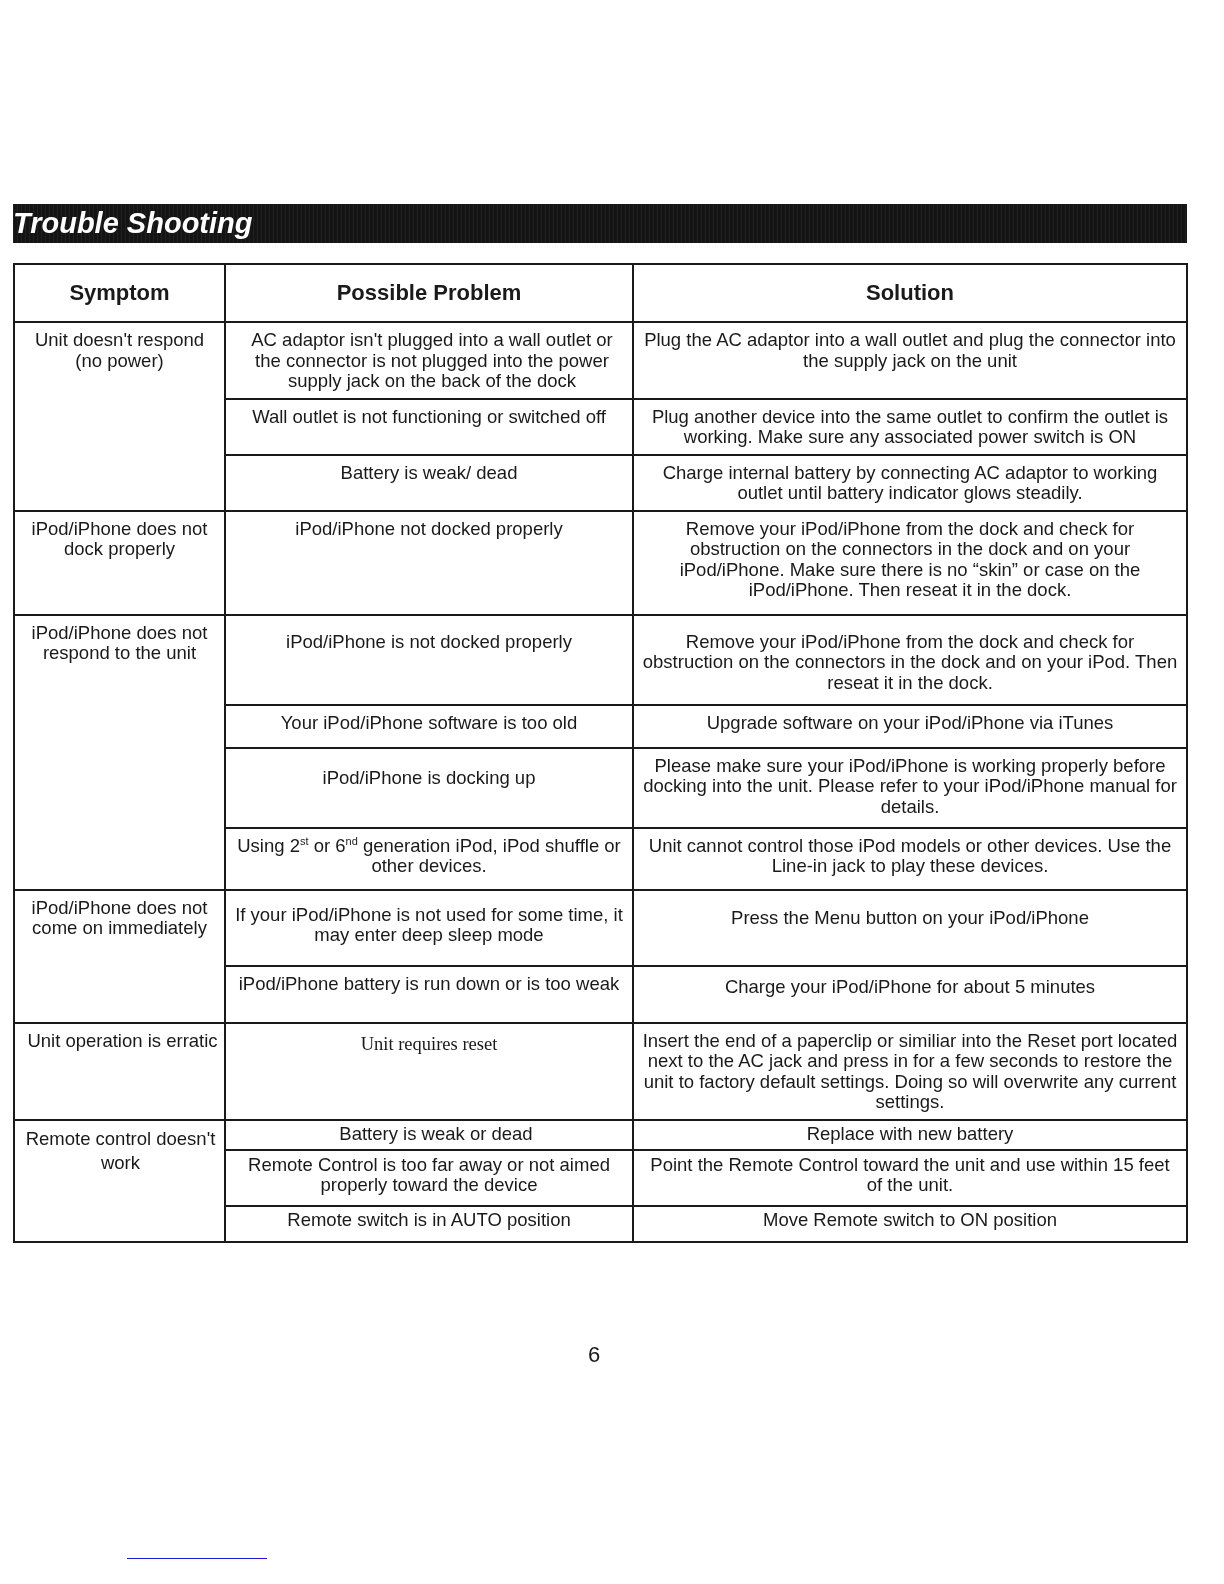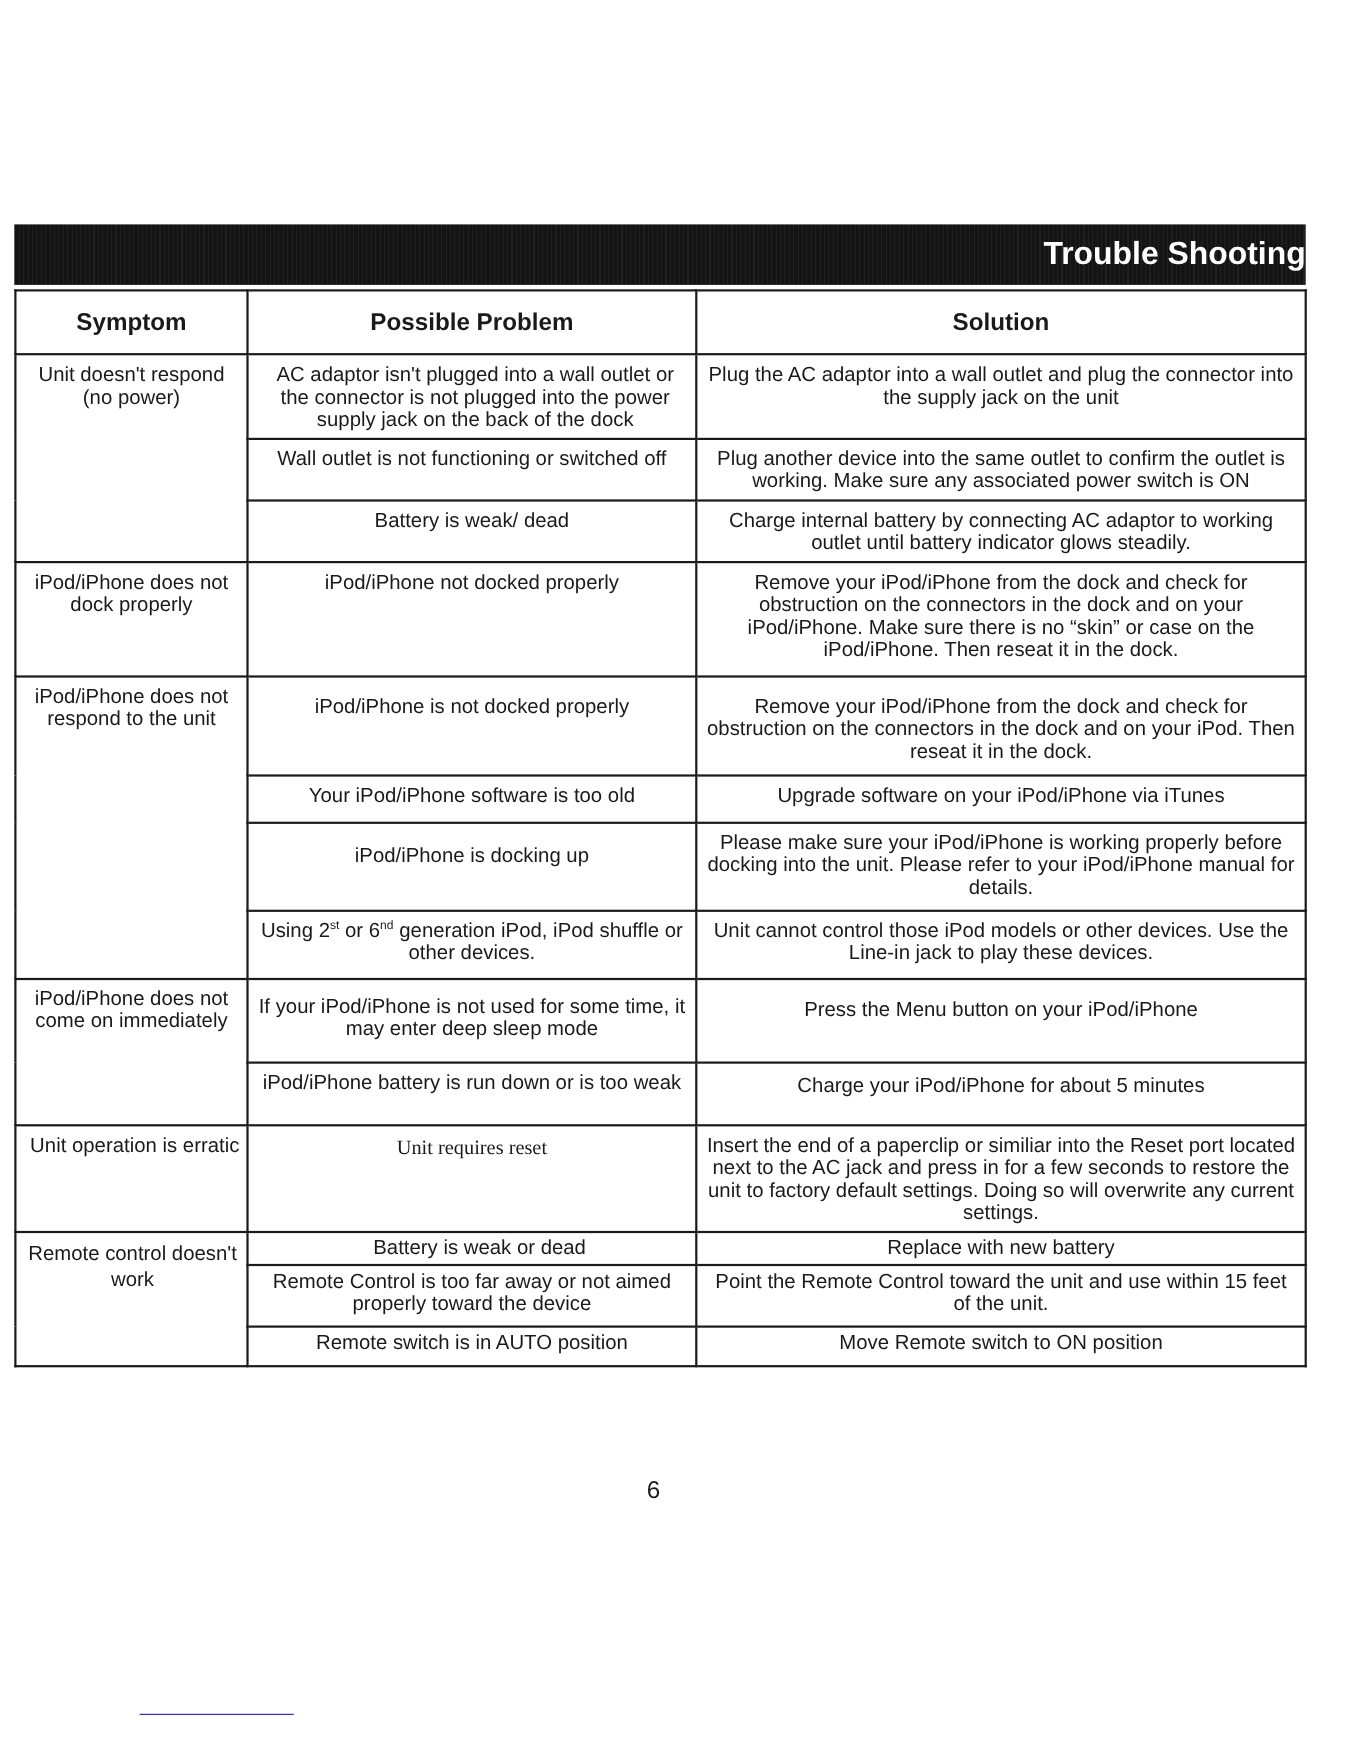--- a/index.html
+++ b/index.html
@@ -1,21 +1,21 @@
 <!DOCTYPE html>
 <html><head>
 <meta charset="utf-8">
 <style>
   html, body { margin: 0; padding: 0; background: #ffffff; }
   body { width: 1224px; height: 1584px; position: relative; font-family: "Liberation Sans", sans-serif; color: #1a1a1a; overflow: hidden; }
   .banner {
-    position: absolute; left: 13px; top: 204px; width: 1174px; height: 55px;
+    position: absolute; left: 13px; top: 204px; width: 1174px; height: 39px;
     background: #141414;
     background-image: repeating-linear-gradient(90deg, rgba(255,255,255,0.05) 0 1px, transparent 1px 4px);
-    display: flex; align-items: center; justify-content: flex-end;
+    display: flex; align-items: center; justify-content: flex-start; font-style: italic;
   }
   .banner-title { color: #ffffff; font-weight: bold; font-size: 29px; letter-spacing: 0px; }
   table.ts {
     position: absolute; left: 13px; top: 263px; width: 1173px;
     border-collapse: collapse; table-layout: fixed;
   }
   table.ts col.c1 { width: 211px; }
   table.ts col.c2 { width: 408px; }
   table.ts col.c3 { width: 554px; }
   table.ts th, table.ts td {

